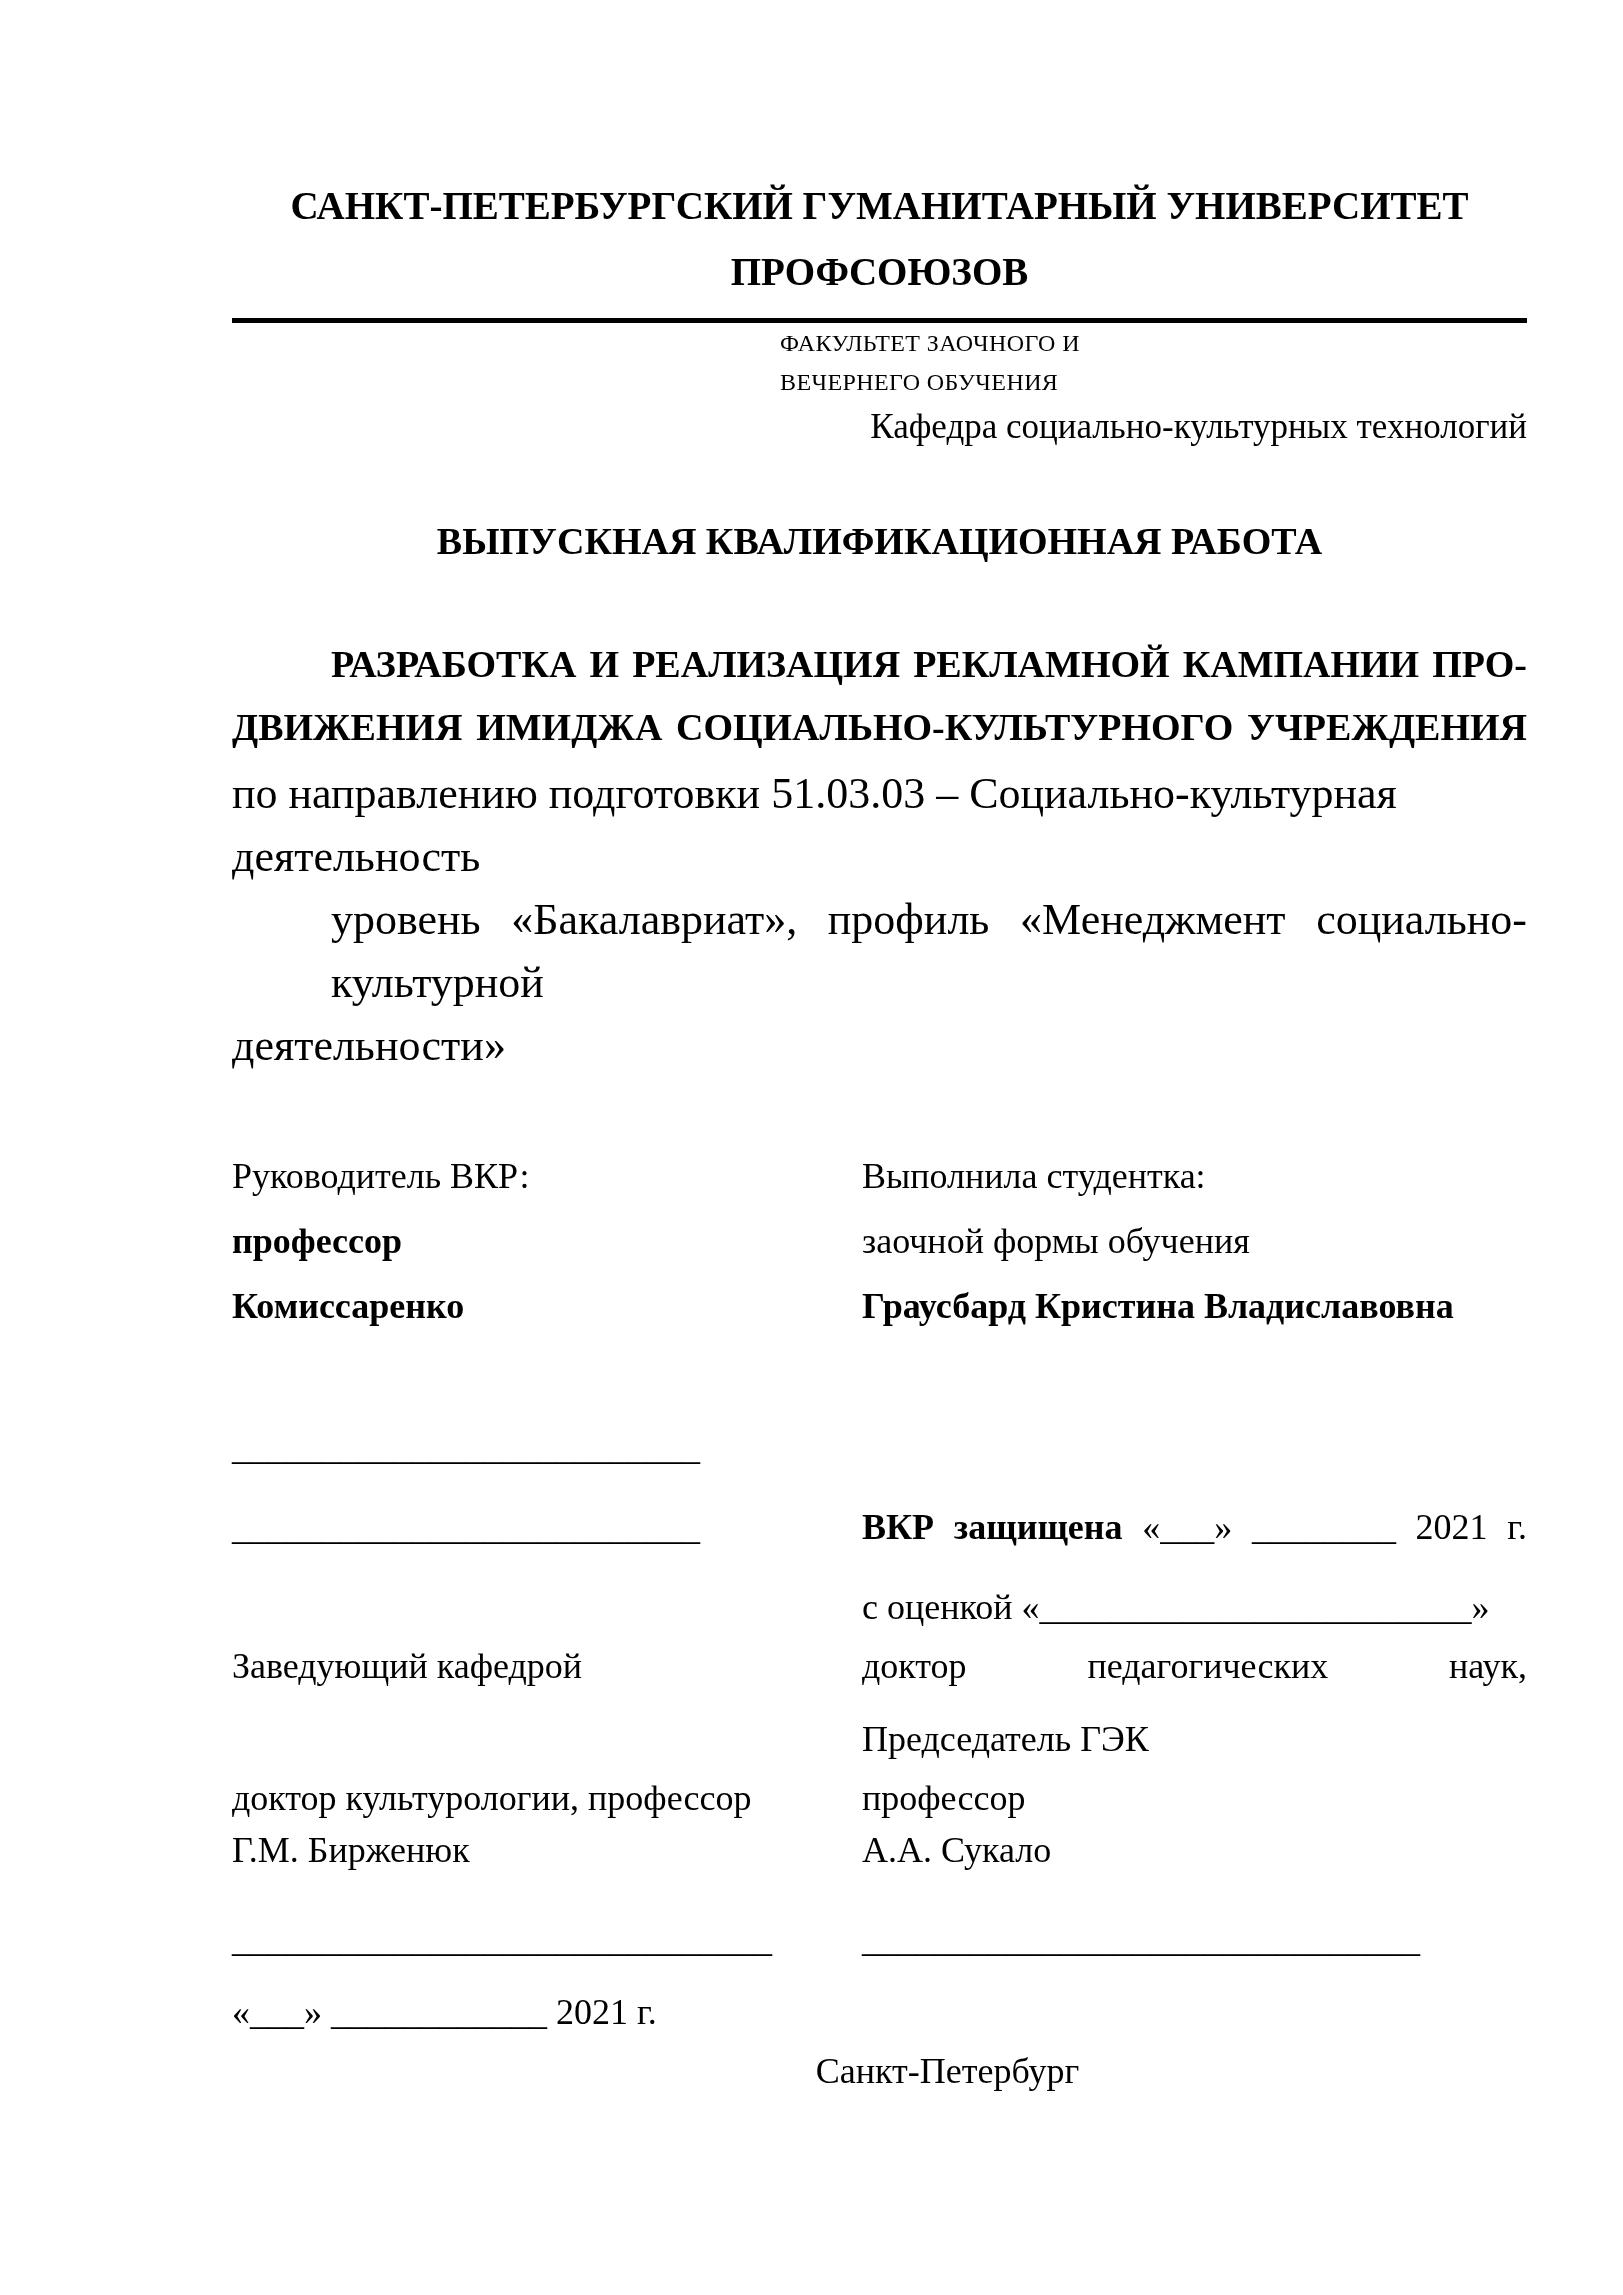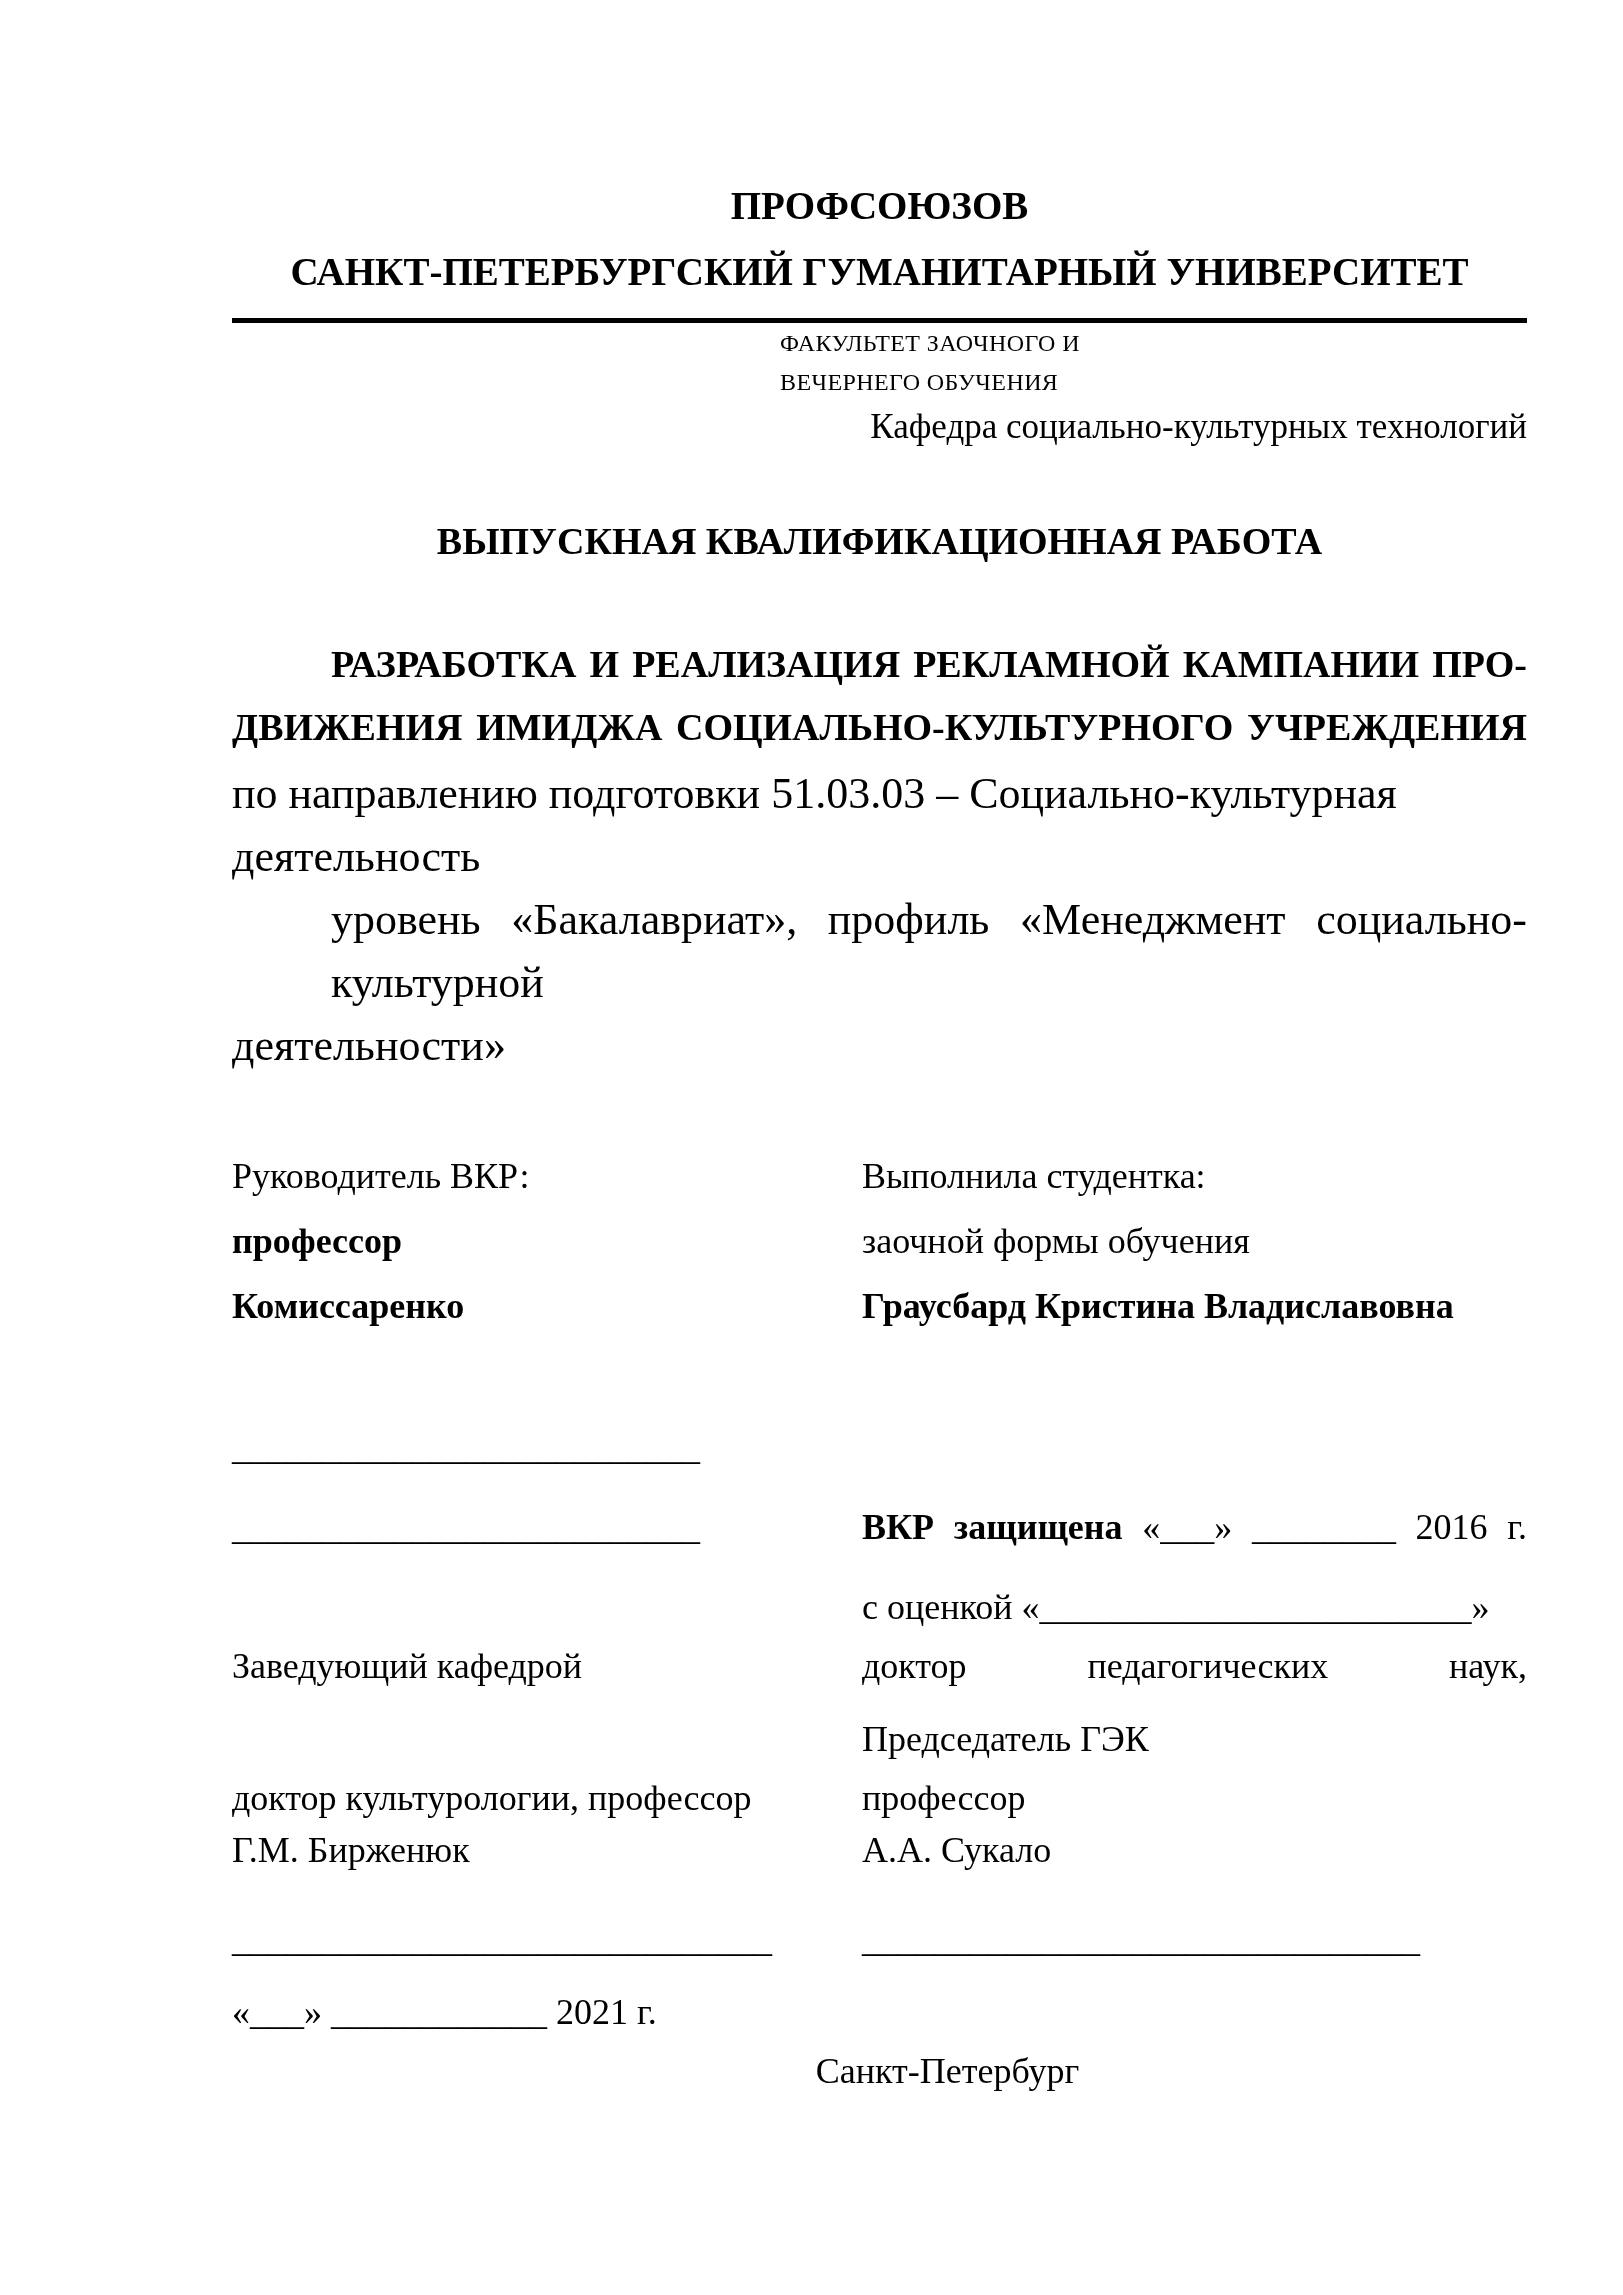--- a/index.html
+++ b/index.html
@@ -32,22 +32,22 @@
   .mt-sign  { margin-top:31px; }
   .mt-date  { margin-top:7.9px; }
   .footer { margin-top:4.7px; text-align:center; font-size:36px; line-height:44px; position:relative; left:68px; }
 </style>
 </head>
 <body>
 
 <div class="page">
 
   <div class="header">
+    <div>САНКТ-ПЕТЕРБУРГСКИЙ ГУМАНИТАРНЫЙ УНИВЕРСИТЕТ</div>
     <div>ПРОФСОЮЗОВ</div>
-    <div>САНКТ-ПЕТЕРБУРГСКИЙ ГУМАНИТАРНЫЙ УНИВЕРСИТЕТ</div>
   </div>
 
   <div class="rule"></div>
 
   <div class="faculty">
     <div>ФАКУЛЬТЕТ ЗАОЧНОГО И</div>
     <div>ВЕЧЕРНЕГО ОБУЧЕНИЯ</div>
   </div>
 
   <div class="department">Кафедра социально-культурных технологий</div>
@@ -82,21 +82,21 @@
       <div class="b">Комиссаренко</div>
       <div class="b">Граусбард Кристина Владиславовна</div>
     </div>
 
     <div class="row mt-blank">
       <div>__________________________</div>
     </div>
 
     <div class="row mt-part">
       <div>__________________________</div>
-      <div class="just"><span class="b">ВКР защищена</span> <span>«___» ________ 2016 г.</span></div>
+      <div class="just"><span class="b">ВКР защищена</span> <span>«___» ________ 2021 г.</span></div>
     </div>
 
     <div class="row mt-part">
       <div></div>
       <div>с оценкой «________________________»</div>
     </div>
 
     <div class="row tight">
       <div>Заведующий кафедрой</div>
       <div class="just">доктор педагогических наук,</div>

